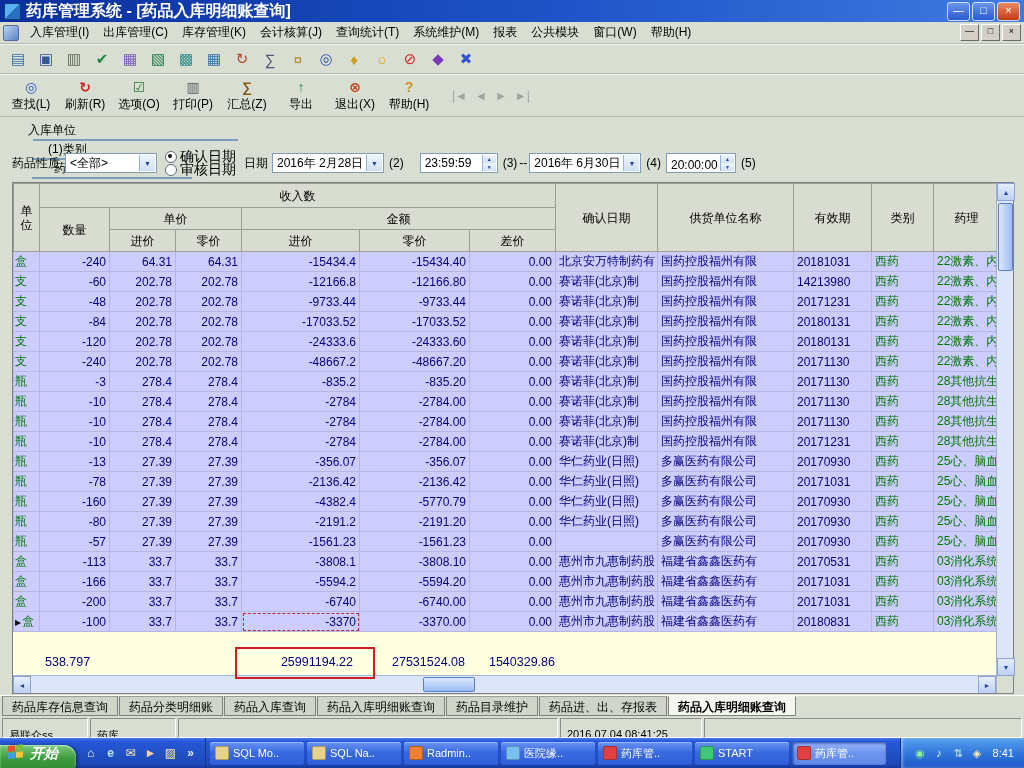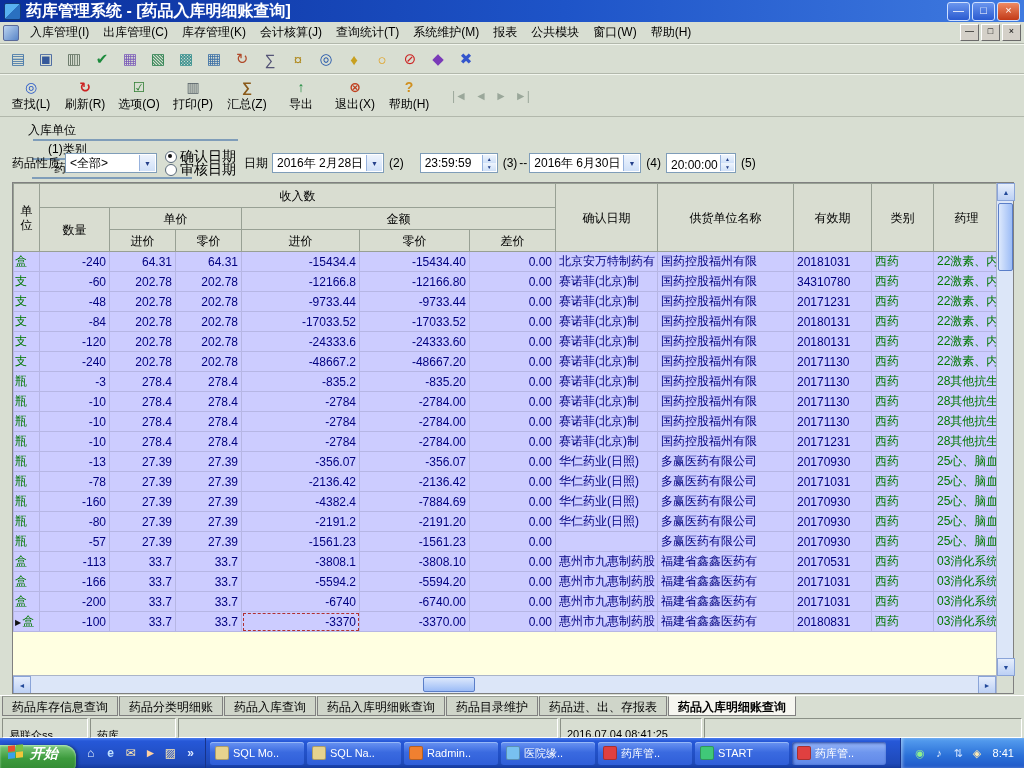--- a/index.html
+++ b/index.html
@@ -370,21 +370,21 @@
             <tr class="grid-row">
               <td class="unit">支</td>
               <td class="num">-60</td>
               <td class="num">202.78</td>
               <td class="num">202.78</td>
               <td class="num">-12166.8</td>
               <td class="num">-12166.80</td>
               <td class="num">0.00</td>
               <td>赛诺菲(北京)制</td>
               <td>国药控股福州有限</td>
-              <td>34310780</td>
+              <td>14213980</td>
               <td class="green">西药</td>
               <td class="green">22激素、内</td>
             </tr>
             <tr class="grid-row">
               <td class="unit">支</td>
               <td class="num">-48</td>
               <td class="num">202.78</td>
               <td class="num">202.78</td>
               <td class="num">-9733.44</td>
               <td class="num">-9733.44</td>
@@ -520,21 +520,21 @@
               <td>20171031</td>
               <td class="green">西药</td>
               <td class="green">25心、脑血</td>
             </tr>
             <tr class="grid-row">
               <td class="unit">瓶</td>
               <td class="num">-160</td>
               <td class="num">27.39</td>
               <td class="num">27.39</td>
               <td class="num">-4382.4</td>
-              <td class="num">-7884.69</td>
+              <td class="num">-5770.79</td>
               <td class="num">0.00</td>
               <td>华仁药业(日照)</td>
               <td>多赢医药有限公司</td>
               <td>20170930</td>
               <td class="green">西药</td>
               <td class="green">25心、脑血</td>
             </tr>
             <tr class="grid-row">
               <td class="unit">瓶</td>
               <td class="num">-80</td>
@@ -615,20 +615,30 @@
               <td class="num">0.00</td>
               <td>惠州市九惠制药股</td>
               <td>福建省鑫鑫医药有</td>
               <td>20180831</td>
               <td class="green">西药</td>
               <td class="green">03消化系统</td>
             </tr>
           </tbody>
       </table>
       <div class="gridfiller"></div>
+      <div class="summaryband">
+        <span class="s-unit"></span>
+        <span class="s-qty">538.797</span>
+        <span class="s-up"></span>
+          <span class="s-up"></span>
+        <span class="s-amtjin">25991194.22</span>
+        <span class="s-amtling">27531524.08</span>
+        <span class="s-diff">1540329.86</span>
+        <div class="redbox"></div>
+      </div>
       <div class="hscroll">
         <span class="harrow">◄</span>
         <span class="htrack">
             <span class="hthumb"></span>
           </span>
         <span class="harrow">►</span>
       </div>
     </div>
     <div class="gridside">
       <span class="varrow">▲</span>

